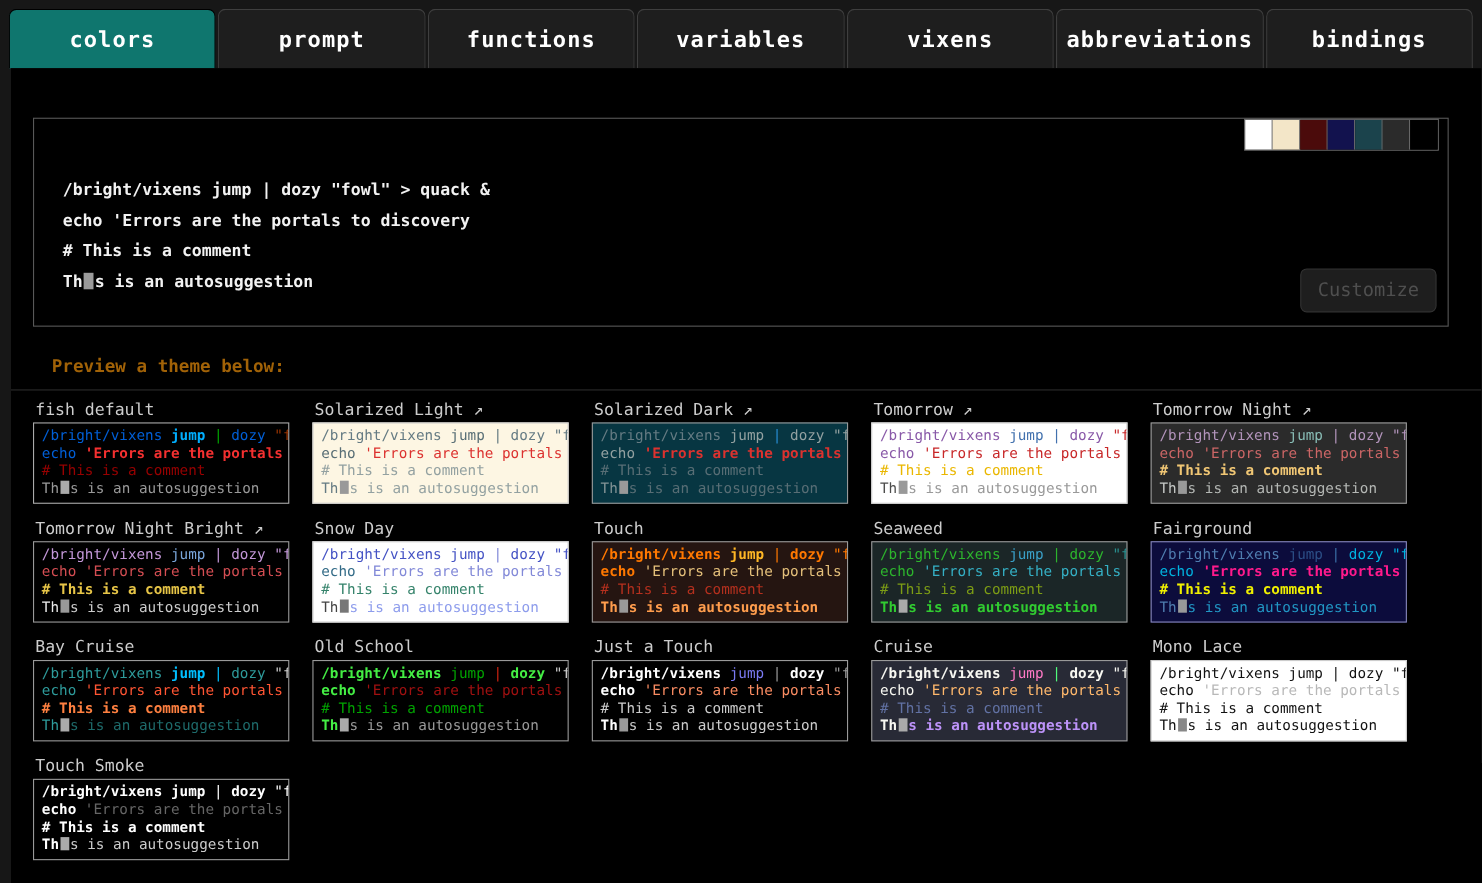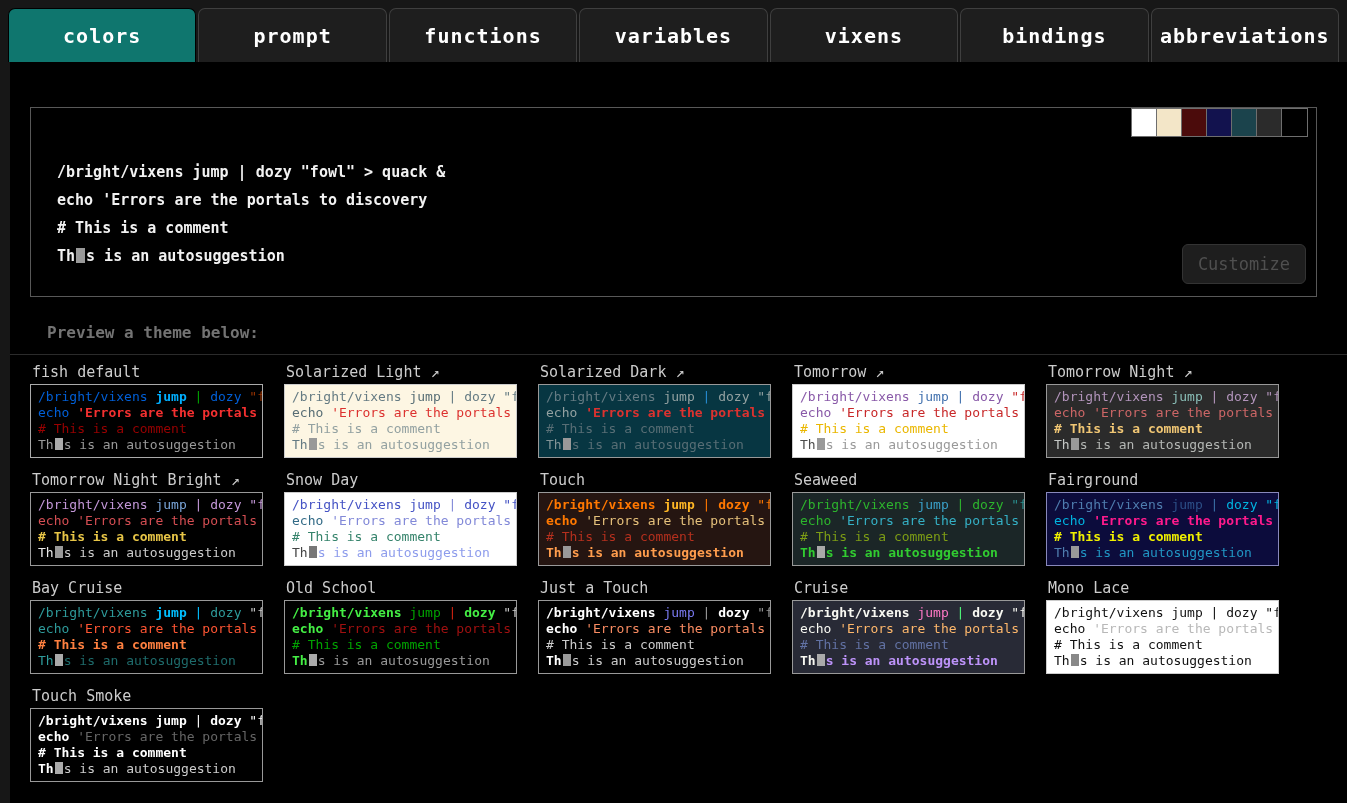--- a/index.html
+++ b/index.html
@@ -29,21 +29,21 @@
   .terminal-sample { position:absolute; left:26px; top:50px; font-weight:bold;
                      font-size:15px; line-height:28px; color:#f2f2f2; white-space:pre; }
   .main-cursor { display:inline-block; width:9px; height:15px; background:#9a9a9a;
                  vertical-align:baseline; margin:0 1px -2px 1px; }
 
   .customize { position:absolute; right:10px; bottom:12px; background:#1e1e1e;
                color:#4f4f4f; border:1px solid #333; border-radius:6px;
                font-family:"DejaVu Sans Mono", monospace; font-size:17px;
                padding:9px 15px; cursor:pointer; }
 
-  .themes-heading { padding:26px 0 12px 37px; color:#737373; font-weight:bold; font-size:16px; }
+  .themes-heading { padding:26px 0 12px 37px; color:#a16207; font-weight:bold; font-size:16px; }
 
   .theme-grid { display:grid; grid-template-columns:repeat(5,233px); column-gap:21px;
                 row-gap:11px; padding:6px 0 0 20px; border-top:1px solid #2b2b2b; }
   .theme-title { color:#ccc; font-size:15px; height:23px; padding:2px 0 0 2px;
                  white-space:nowrap; cursor:pointer; }
   .theme-card { height:74px; border:1px solid #999; padding:4px 0 4px 7px;
                 font-size:13px; line-height:16px; white-space:pre; overflow:hidden;
                 cursor:pointer; }
   .card-cursor { display:inline-block; width:8px; height:12px; margin:0 1px -1px 1px; }
   .ext { color:#ccc; }
@@ -51,22 +51,22 @@
 </head>
 <body>
 
 <div class="page">
   <div class="tabbar" id="tabbar">
       <div class="tab active">colors</div>
       <div class="tab">prompt</div>
       <div class="tab">functions</div>
       <div class="tab">variables</div>
       <div class="tab">vixens</div>
+      <div class="tab">abbreviations</div>
       <div class="tab">bindings</div>
-      <div class="tab">abbreviations</div>
     </div>
 
   <div class="content">
 
     <div class="preview-box">
       <div class="bg-row">
         <div class="swatches" id="swatches">
             <div class="swatch" style="background: rgb(255, 255, 255);"></div>
             <div class="swatch" style="background: rgb(243, 230, 200);"></div>
             <div class="swatch" style="background: rgb(75, 11, 11);"></div>

